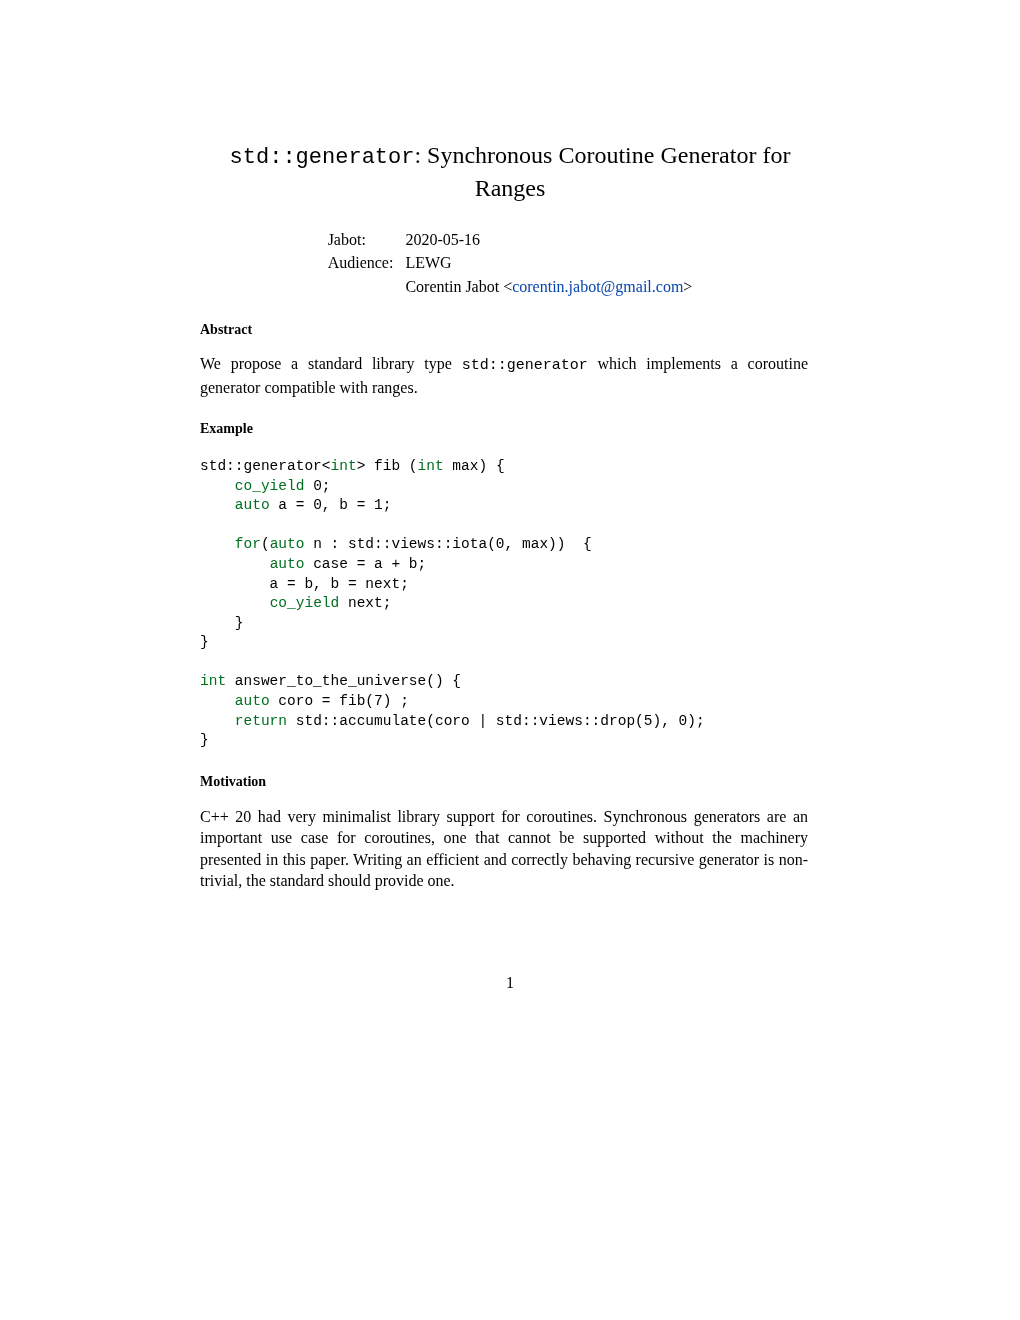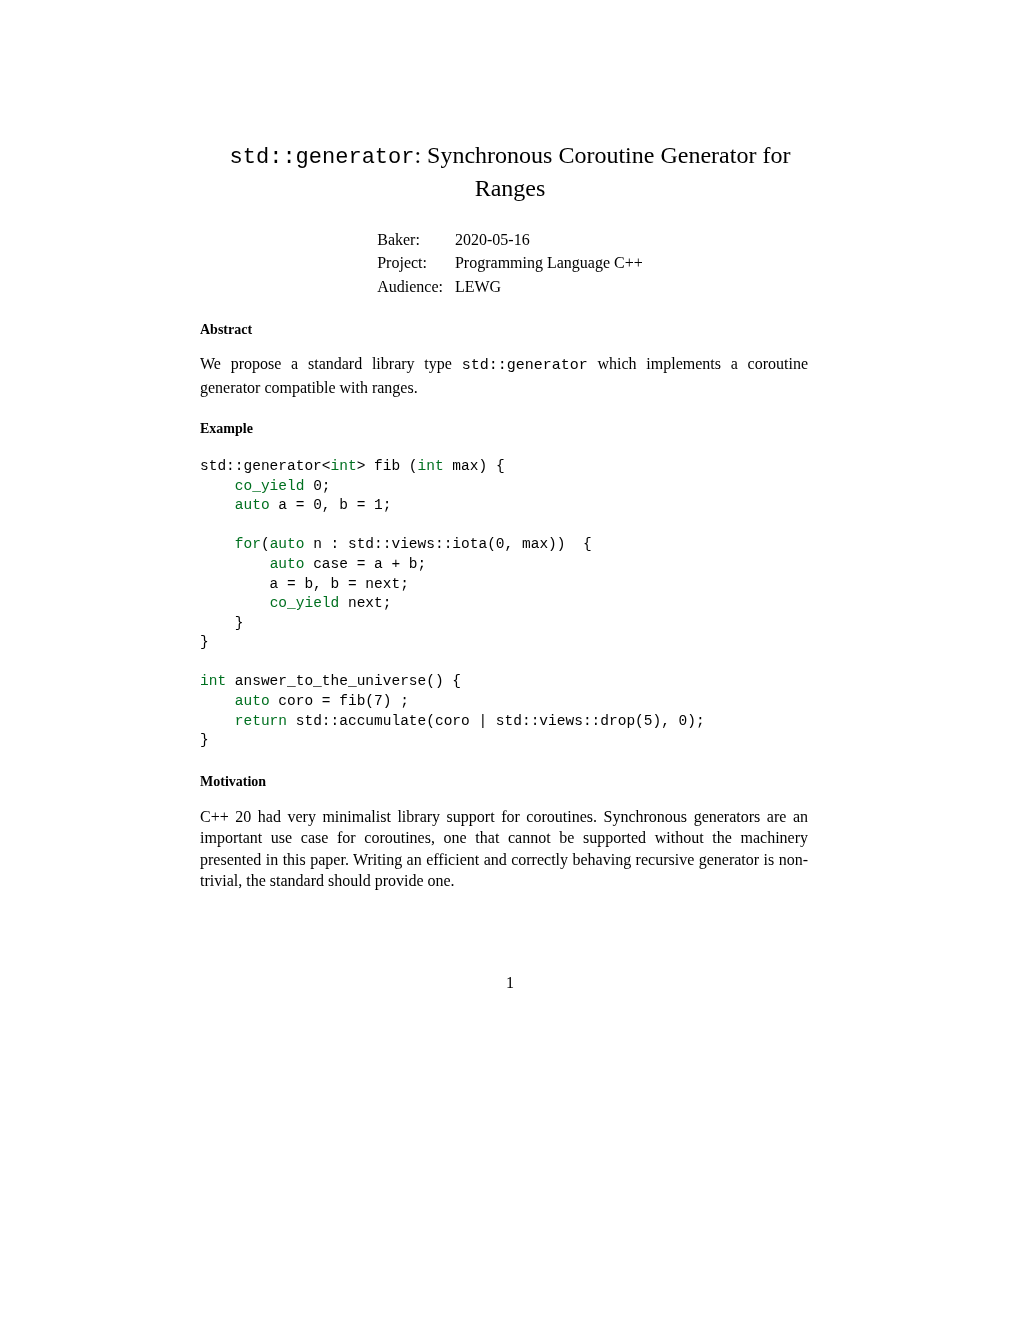--- a/index.html
+++ b/index.html
@@ -70,30 +70,30 @@
 </head>
 <body>
 
 <h1>
   <span class="mono">std::generator</span><span>: Synchronous Coroutine Generator for Ranges</span>
 </h1>
 
 <table class="meta-table">
   <tbody>
   <tr>
-    <td class="label">Baker:</td>
+    <td class="label">Jabot:</td>
     <td>2020-05-16</td>
-  </tr>
-  <tr>
-    <td class="label">Project:</td>
-    <td>Programming Language C++</td>
   </tr>
   <tr>
     <td class="label">Audience:</td>
     <td>LEWG</td>
+  </tr>
+  <tr>
+    <td></td>
+    <td><span>Corentin Jabot &lt;</span><a href="#">corentin.jabot@gmail.com</a><span>&gt;</span></td>
   </tr>
 </tbody>
   </table>
 
 <h2>Abstract</h2>
 <p>
   <span>We propose a standard library type </span><span class="inline-code">std::generator</span><span> which implements a coroutine generator compatible with ranges.</span>
 </p>
 
 <h2>Example</h2>

